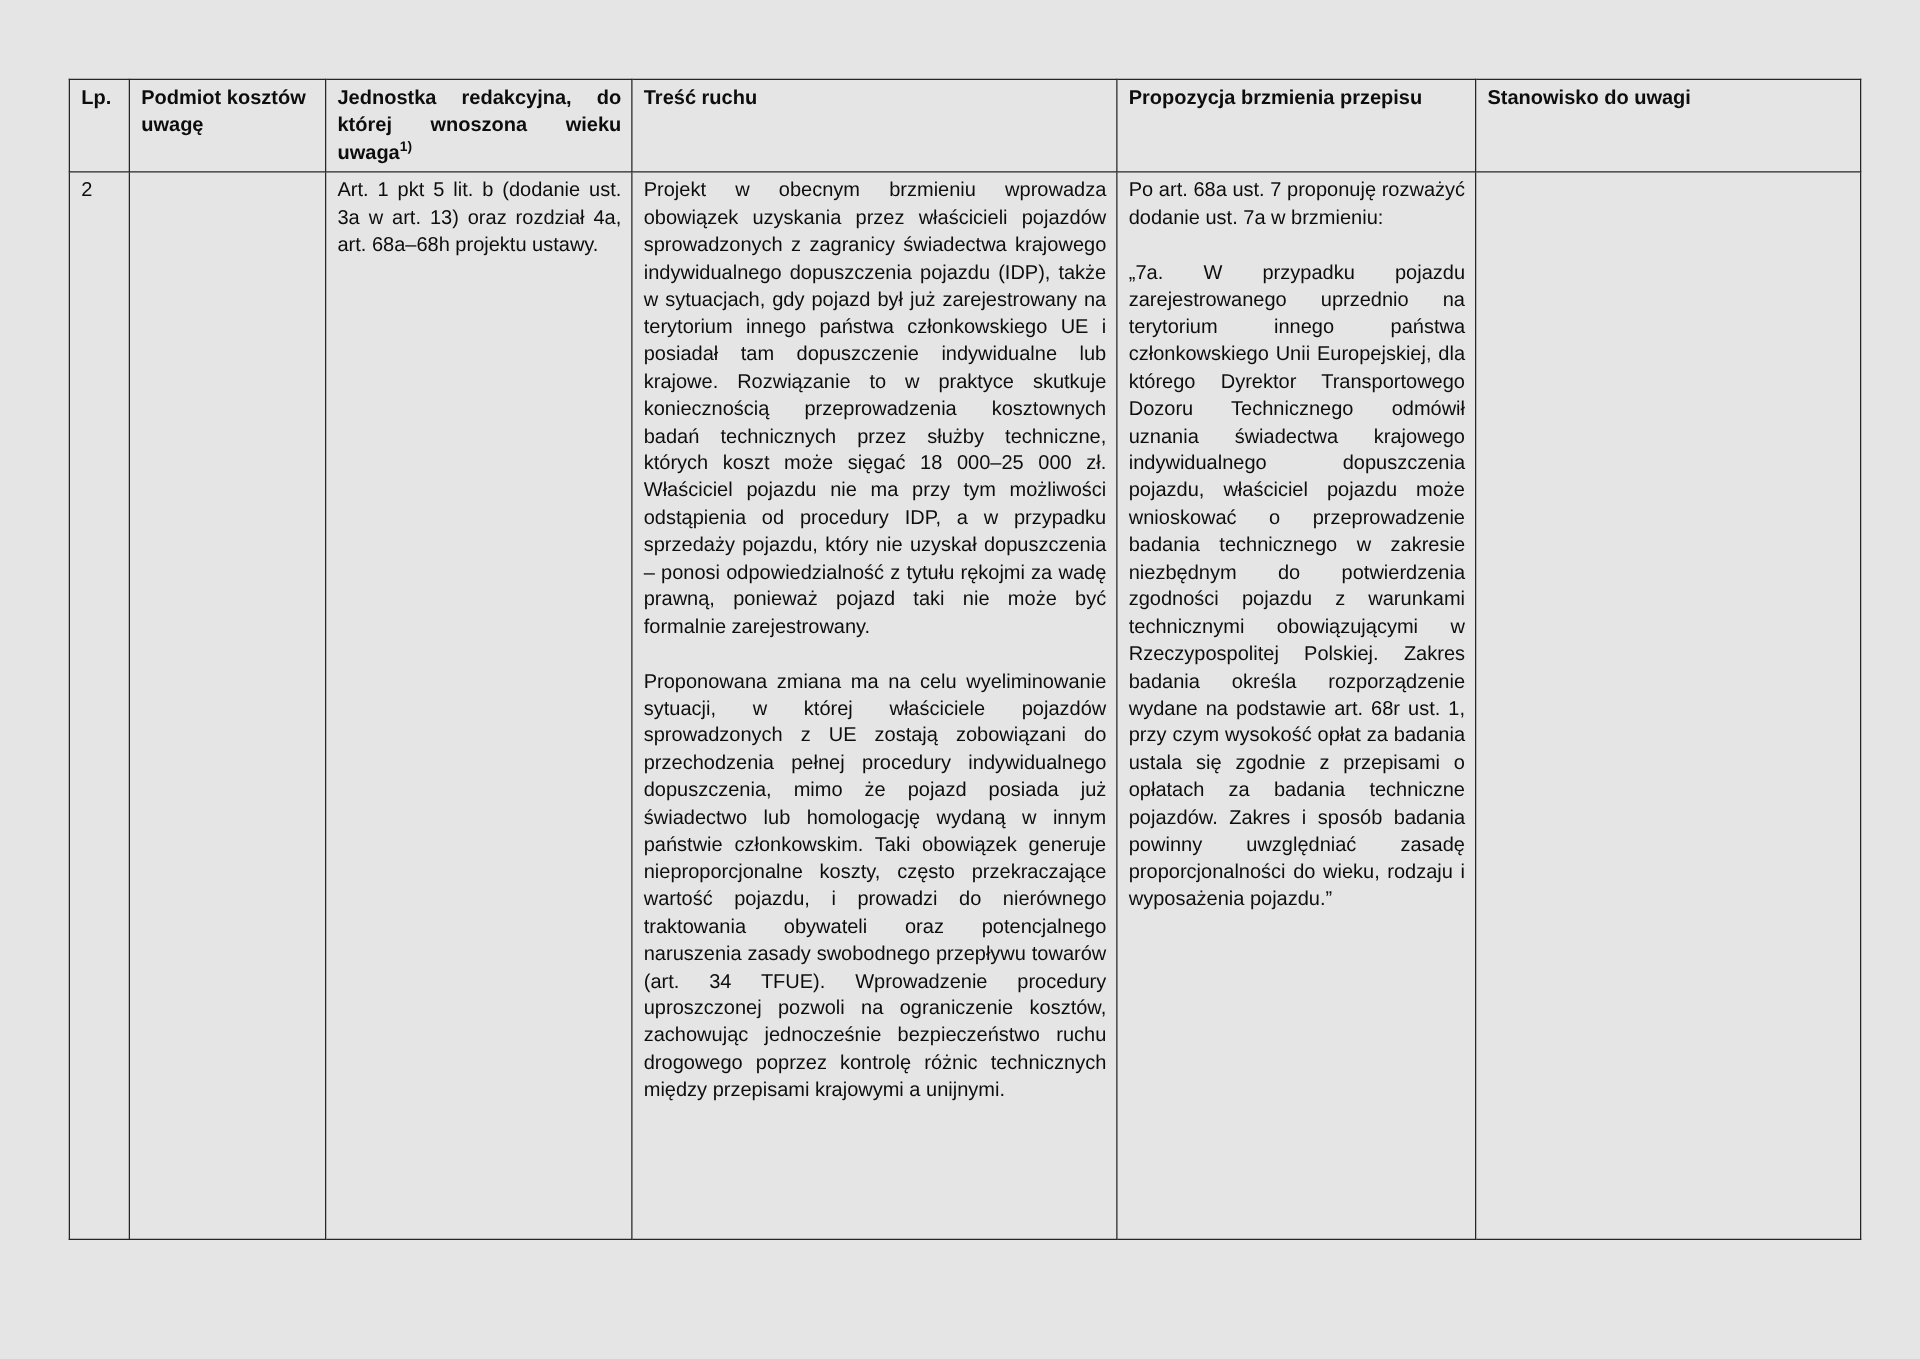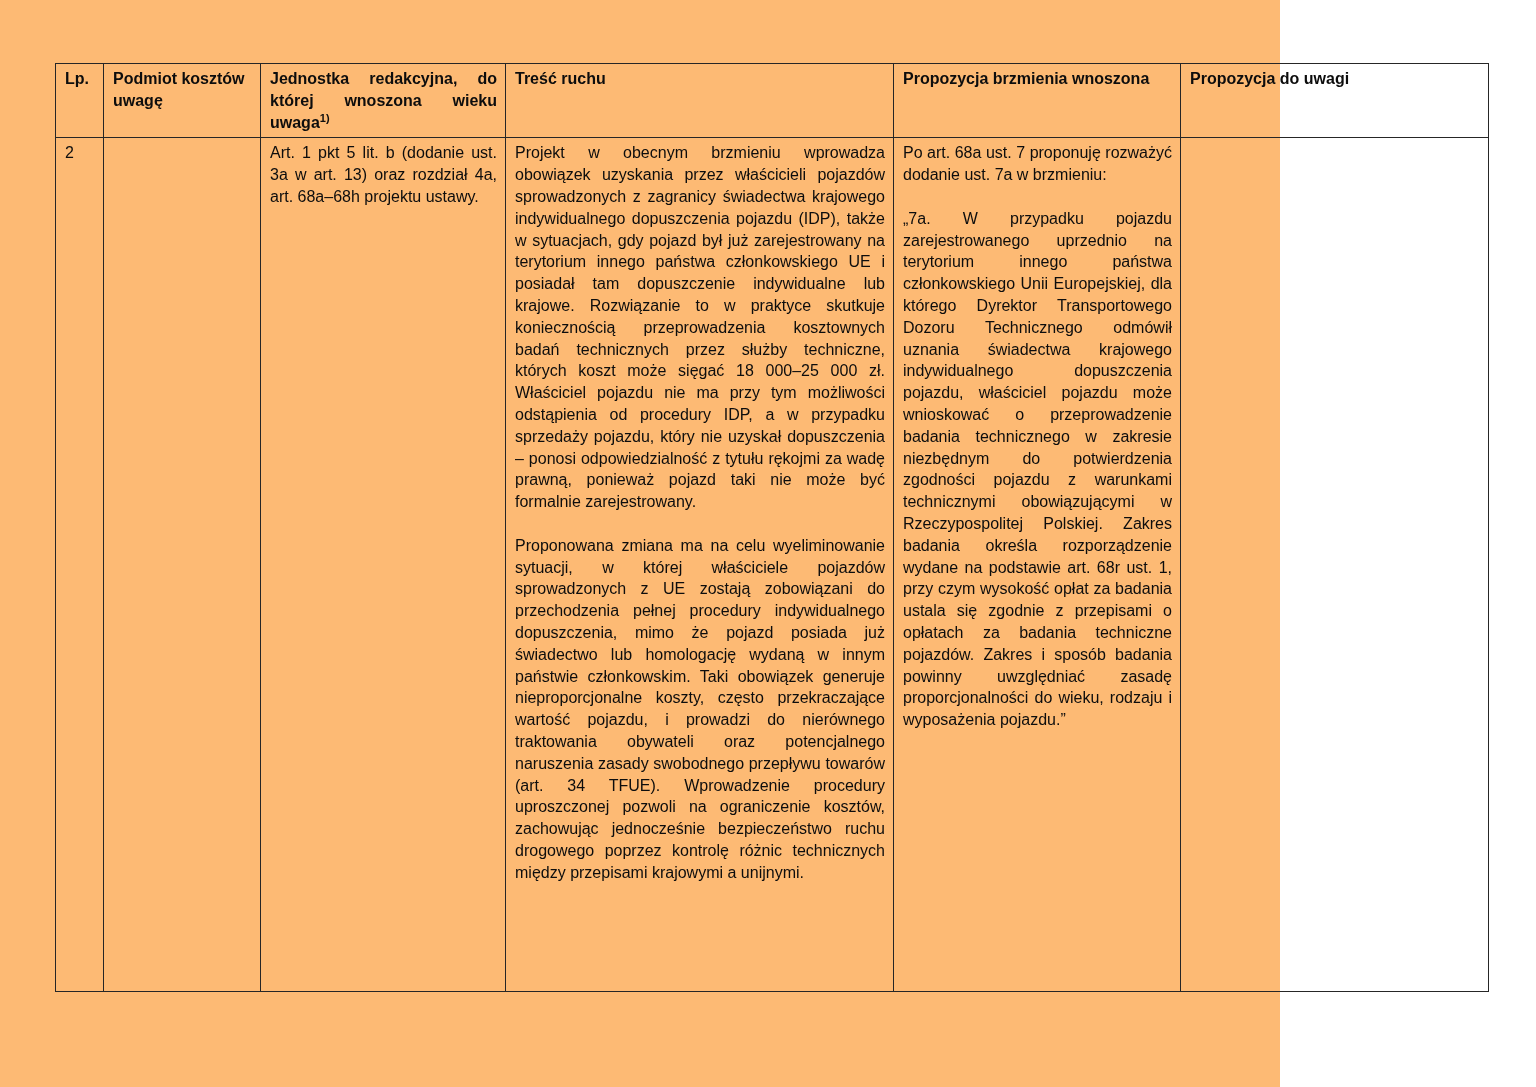--- a/index.html
+++ b/index.html
@@ -2,23 +2,23 @@
 <html lang="pl"><head>
 <meta charset="utf-8">
 <style>
   html, body {
     margin: 0;
     padding: 0;
     background: #ffffff;
   }
   .page {
     position: relative;
-    width: 1280px;
+    width: 1536px;
     height: 1087px;
-    background: #fdba74;
+    background: #e5e5e5;
     font-family: "Liberation Sans", "DejaVu Sans", sans-serif;
     color: #0d0d0d;
   }
   table.comments-table {
     position: absolute;
     left: 55px;
     top: 63px;
     width: 1433px;
     border-collapse: collapse;
     table-layout: fixed;
@@ -71,22 +71,22 @@
       <col style="width:388px">
       <col style="width:287px">
       <col style="width:308px">
     </colgroup>
     <thead>
       <tr>
         <th>Lp.</th>
         <th>Podmiot kosztów uwagę</th>
         <th class="justify"><span>Jednostka redakcyjna, do której wnoszona wieku uwaga</span><sup class="fn">1)</sup></th>
         <th>Treść ruchu</th>
-        <th>Propozycja brzmienia wnoszona</th>
-        <th>Propozycja do uwagi</th>
+        <th>Propozycja brzmienia przepisu</th>
+        <th>Stanowisko do uwagi</th>
       </tr>
     </thead>
     <tbody>
       <tr>
         <td class="cell-lp">2</td>
         <td></td>
         <td>Art. 1 pkt 5 lit. b (dodanie ust. 3a w art. 13) oraz rozdział 4a, art. 68a–68h projektu ustawy.</td>
         <td>
           <p>Projekt w obecnym brzmieniu wprowadza obowiązek uzyskania przez właścicieli pojazdów sprowadzonych z zagranicy świadectwa krajowego indywidualnego dopuszczenia pojazdu (IDP), także w sytuacjach, gdy pojazd był już zarejestrowany na terytorium innego państwa członkowskiego UE i posiadał tam dopuszczenie indywidualne lub krajowe. Rozwiązanie to w praktyce skutkuje koniecznością przeprowadzenia kosztownych badań technicznych przez służby techniczne, których koszt może sięgać 18 000–25 000 zł. Właściciel pojazdu nie ma przy tym możliwości odstąpienia od procedury IDP, a w przypadku sprzedaży pojazdu, który nie uzyskał dopuszczenia – ponosi odpowiedzialność z tytułu rękojmi za wadę prawną, ponieważ pojazd taki nie może być formalnie zarejestrowany.</p>
           <p>Proponowana zmiana ma na celu wyeliminowanie sytuacji, w której właściciele pojazdów sprowadzonych z UE zostają zobowiązani do przechodzenia pełnej procedury indywidualnego dopuszczenia, mimo że pojazd posiada już świadectwo lub homologację wydaną w innym państwie członkowskim. Taki obowiązek generuje nieproporcjonalne koszty, często przekraczające wartość pojazdu, i prowadzi do nierównego traktowania obywateli oraz potencjalnego naruszenia zasady swobodnego przepływu towarów (art. 34 TFUE). Wprowadzenie procedury uproszczonej pozwoli na ograniczenie kosztów, zachowując jednocześnie bezpieczeństwo ruchu drogowego poprzez kontrolę różnic technicznych między przepisami krajowymi a unijnymi.</p>

